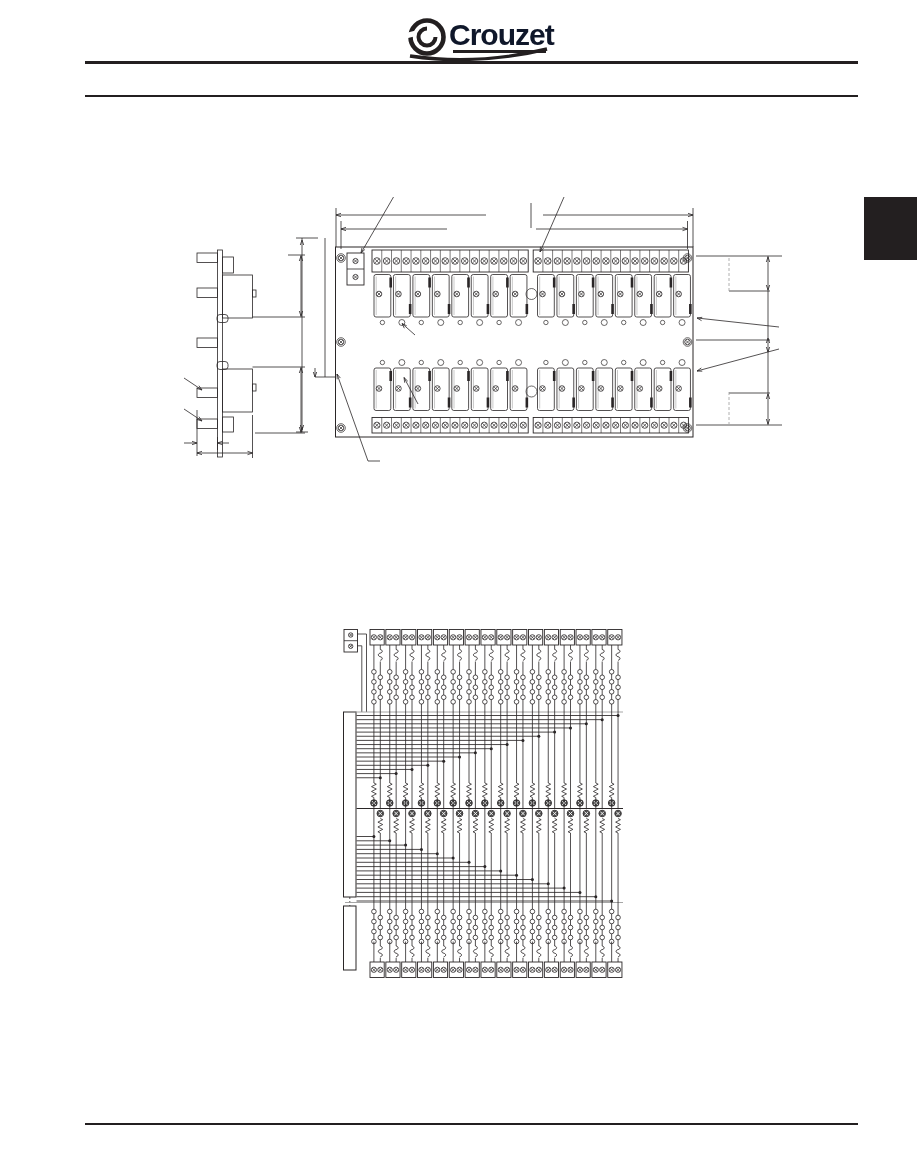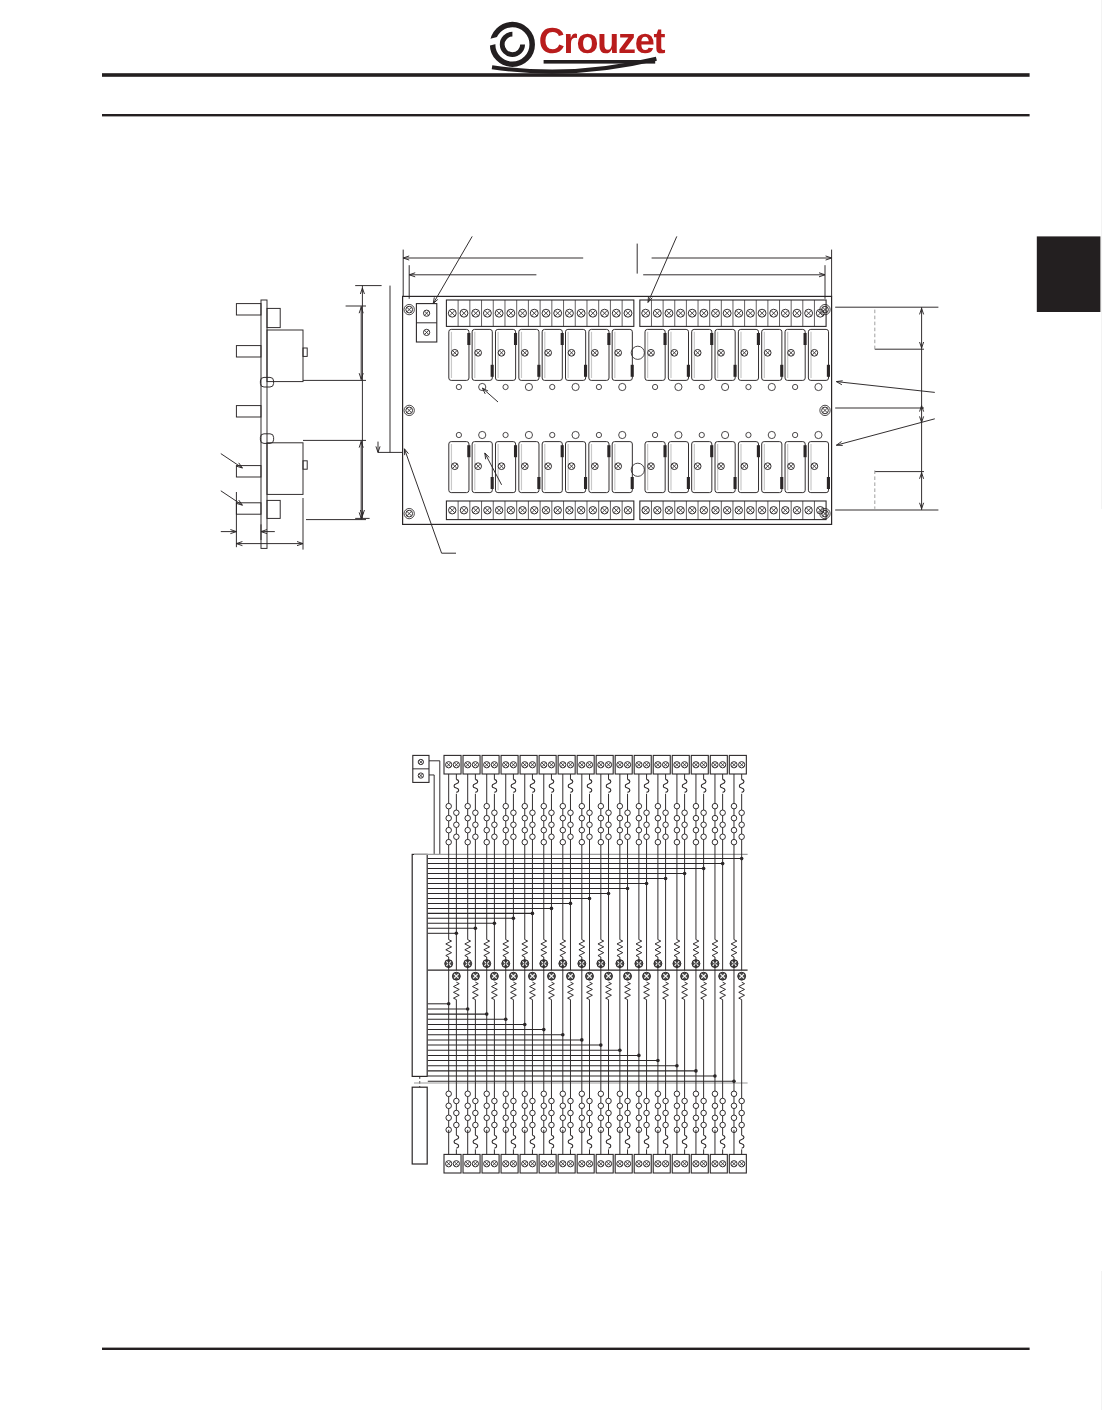--- a/index.html
+++ b/index.html
@@ -1,21 +1,21 @@
 <!DOCTYPE html>
 <html><head>
 <meta charset="utf-8">
 <style>
   html,body{margin:0;padding:0;background:#e8e8e8;}
   #page{position:relative;width:918px;height:1175px;background:#ffffff;overflow:hidden;
         font-family:"Liberation Sans",sans-serif;}
   .rule{position:absolute;background:#231f20;}
   #logo{position:absolute;left:402px;top:12px;width:160px;height:52px;}
   #brand{position:absolute;left:449px;top:18px;font-size:30px;font-weight:bold;
-         letter-spacing:-1px;color:#b91c1c;}
+         letter-spacing:-1px;color:#0f172a;}
   #brand-underline{position:absolute;left:453px;top:50px;width:93px;height:3px;background:#231f20;}
   #side-tab{position:absolute;left:864px;top:197px;width:53px;height:63px;background:#231f20;}
   svg{position:absolute;}
 </style>
 </head>
 <body>
 
 <div id="page">
 
   <div id="logo">

